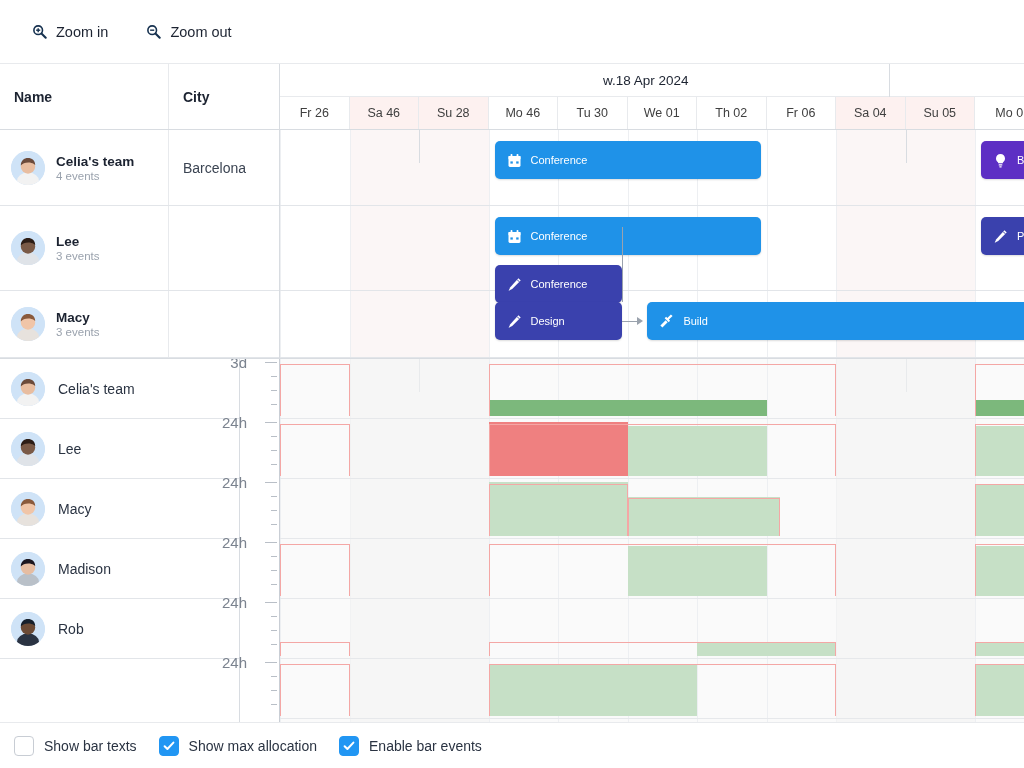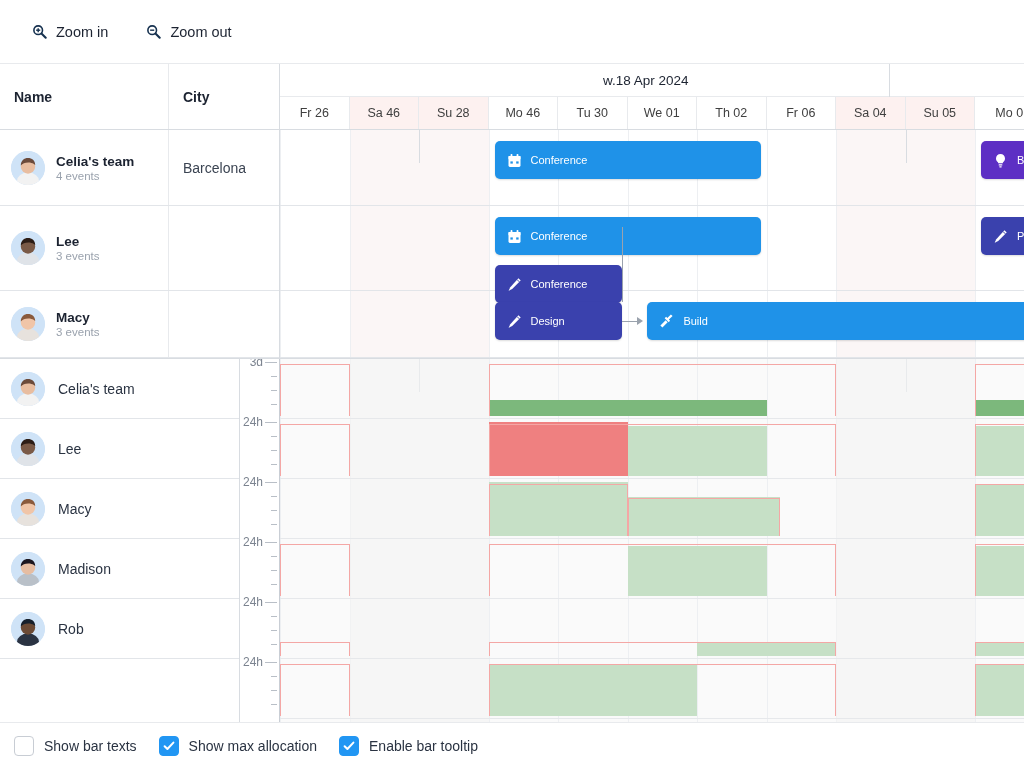--- a/index.html
+++ b/index.html
@@ -89,21 +89,21 @@
     border-left: 6px solid #9aa2ad;
   }
 
   
   .hist { flex: 1; display: flex; position: relative; overflow: hidden; border-top: 1px solid #d8dce1; }
   .hist-left { width: 240px; flex: 0 0 240px; border-right: 1px solid #d8dce1; background: #fff; }
   .h-row { display: flex; align-items: center; gap: 13px; padding-left: 11px; border-bottom: 1px solid #e2e5e9; }
   .h-nm { font-size: 14px; color: #2a3342; }
   .hist-axis { width: 40px; flex: 0 0 40px; position: relative; border-right: 1px solid #c9ced5; background:#fff; }
   .ax-cell { position: relative; border-bottom: 1px solid transparent; }
-  .ax-lbl { position: absolute; right: 16px; font-size: 12px; color: #7b838f; transform: translateY(-50%); }
+  .ax-lbl { position: absolute; right: 32px; font-size: 15px; color: #7b838f; transform: translateY(-50%); }
   .ax-tick { position: absolute; right: 2px; height: 1px; background: #b9bfc7; }
   .hist-body { flex: 1; position: relative; overflow: hidden; background: #fafafa; }
   .hr-band { position: absolute; left: 0; right: 0; border-bottom: 1px solid #e6e8eb; }
   .maxline { position: absolute; border: 1px solid #f4a7a5; border-bottom: none; background: transparent; }
   .alloc { position: absolute; }
 
   
   .bottom {
     height: 46px; flex: 0 0 46px; display: flex; align-items: center;
     gap: 12px; padding-left: 14px; border-top: 1px solid #e8eaed; background: #fff;
@@ -483,16 +483,16 @@
           </svg>
         </span>
         <span class="cbx-l">Show max allocation</span>
       </label>
       <label class="cbx">
         <span class="box on">
           <svg width="12" height="12" viewBox="0 0 12 12">
             <path d="M1.6 6.2 4.4 9 10.4 2.6" fill="none" stroke="#fff" stroke-width="2" stroke-linecap="round" stroke-linejoin="round"></path>
           </svg>
         </span>
-        <span class="cbx-l">Enable bar tooltip</span>
+        <span class="cbx-l">Enable bar events</span>
       </label>
     </div>
 </div>
 
 </body></html>

